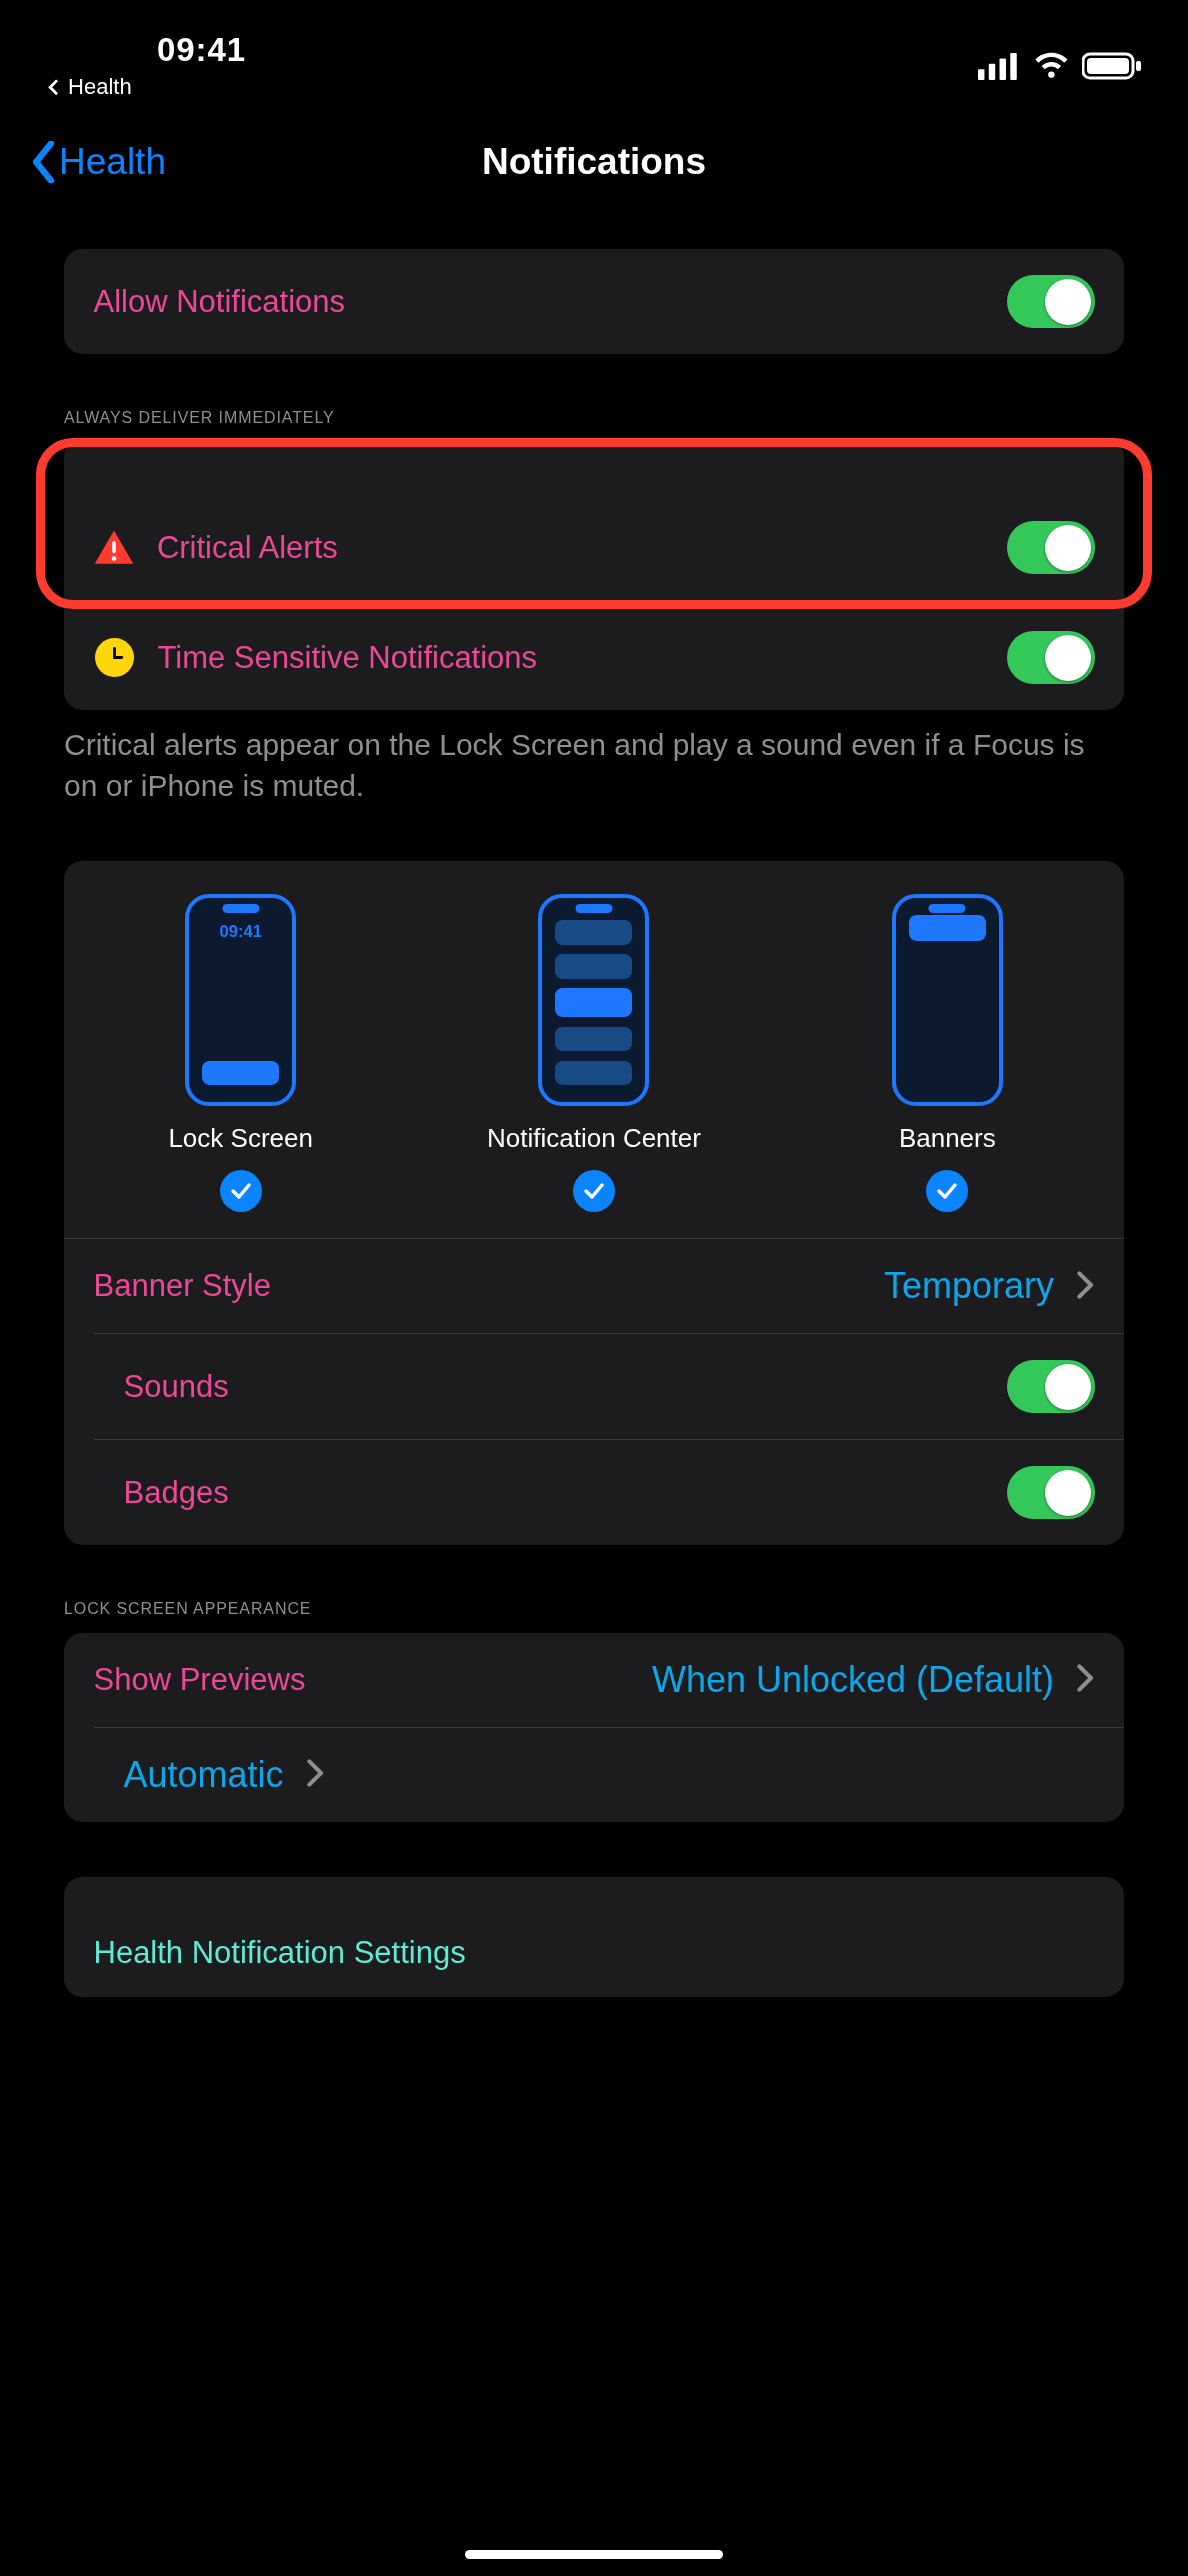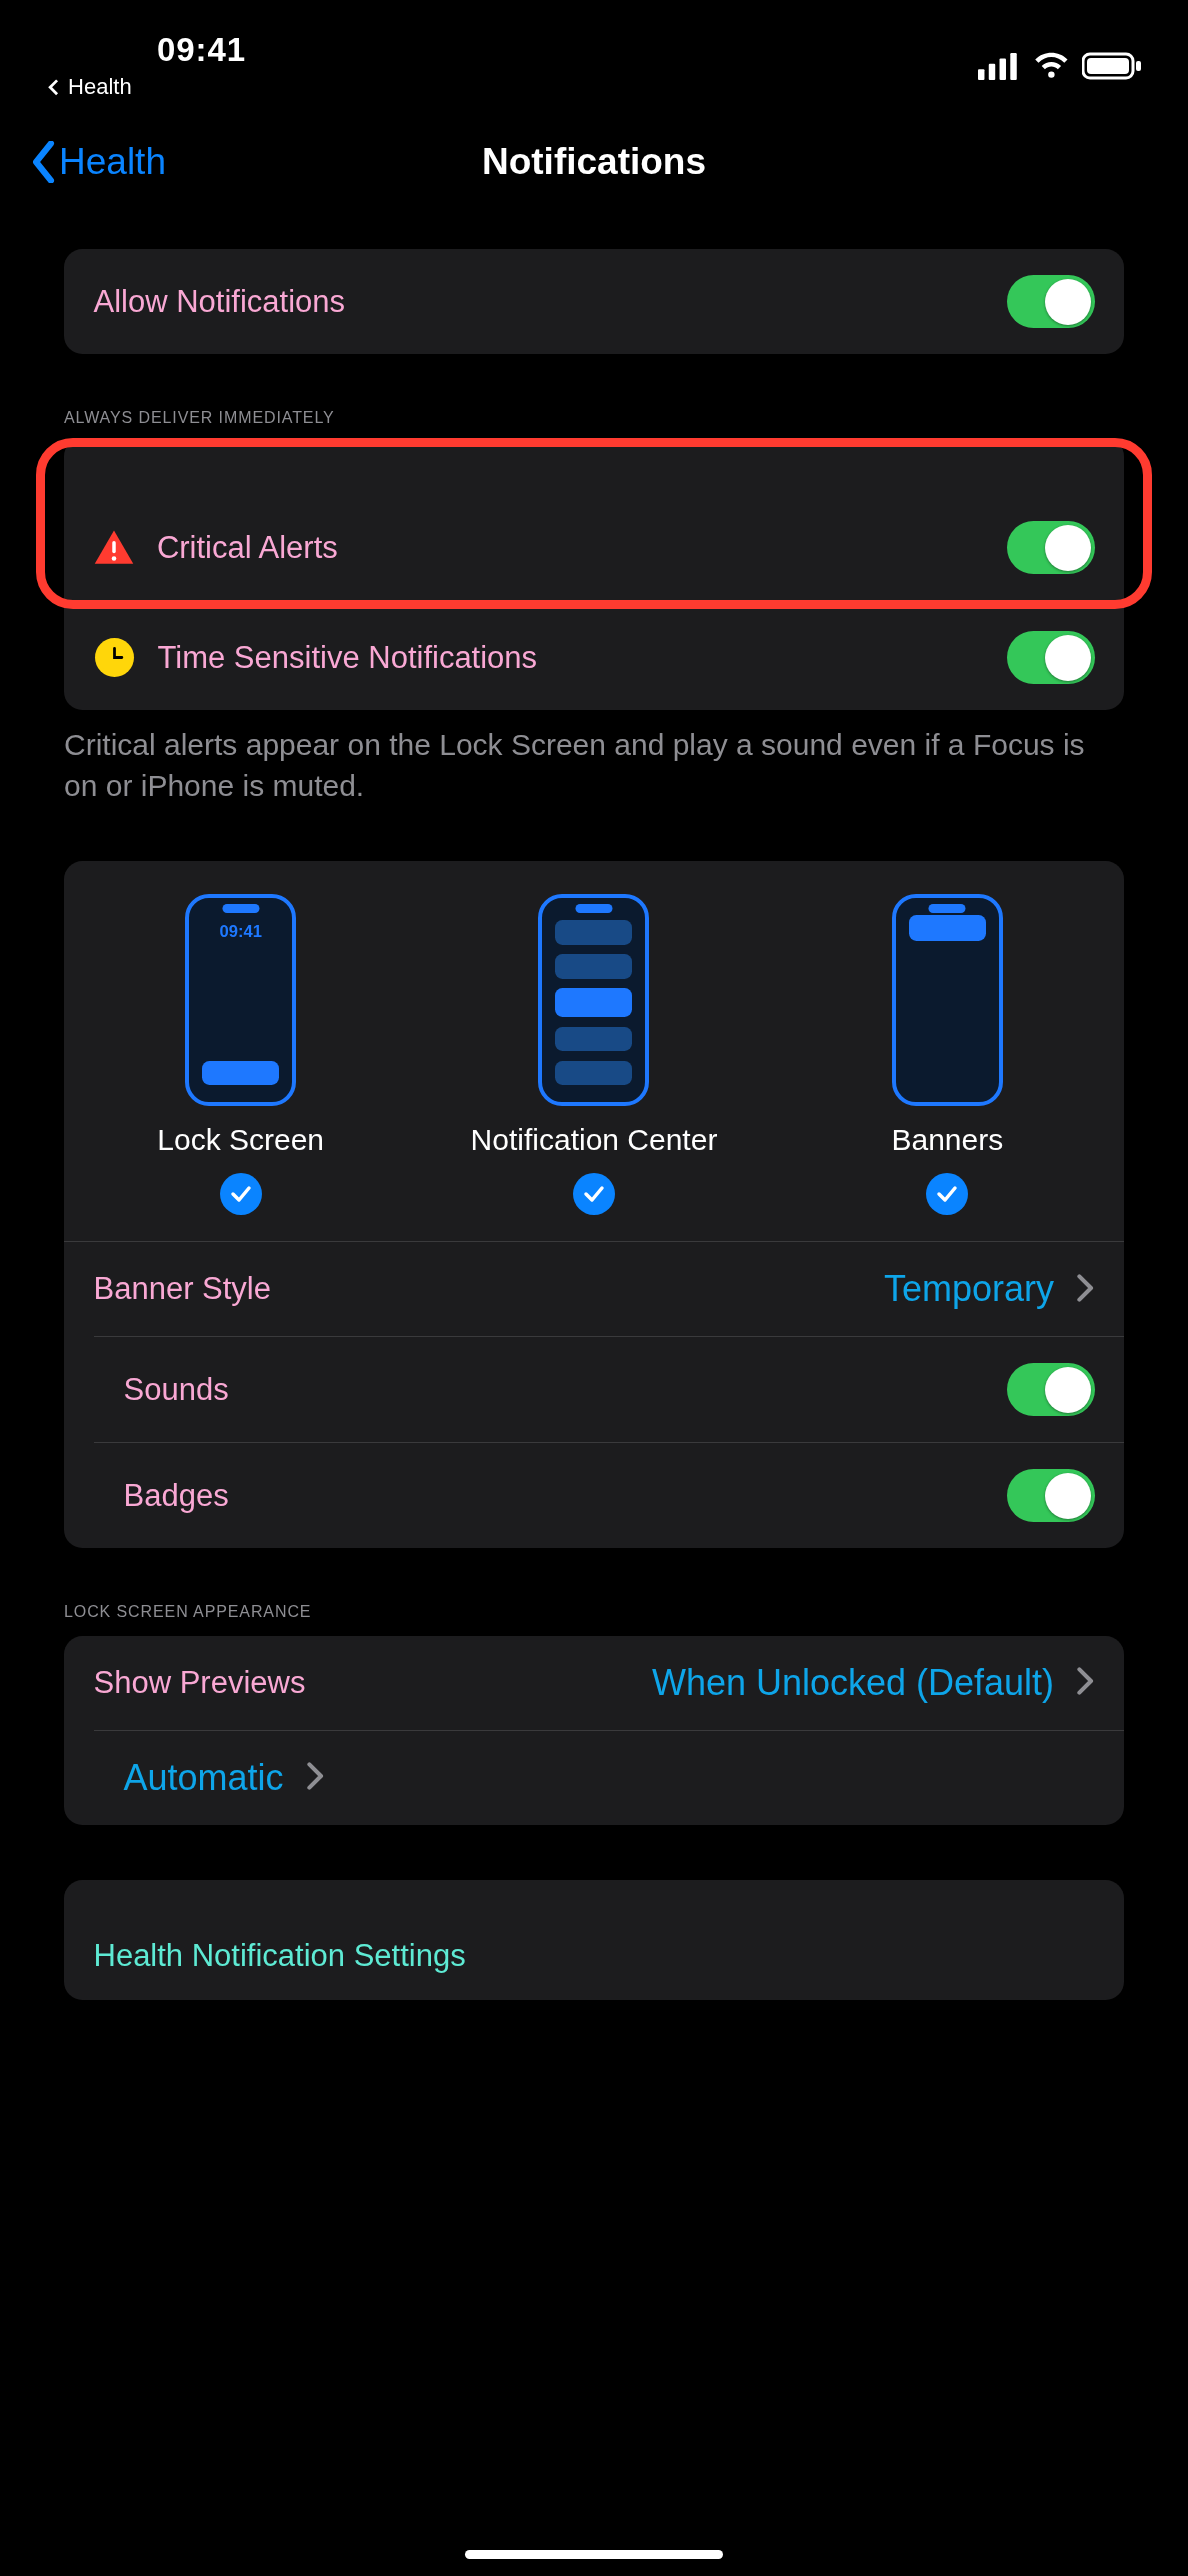--- a/index.html
+++ b/index.html
@@ -70,21 +70,21 @@
   }
 
   .row {
     display:flex;
     align-items:center;
     padding: 26px 29.5px;
     min-height: 92px;
     gap: 22px;
   }
   .row + .row { border-top: 0.9px solid #3a3a3c; margin-left: 30px; }
-  .row-label { font-size:31px; flex:1; color:#f9a8d4; }
+  .row-label { font-size:31px; flex:1; color:#ec4899; }
   .row-value { font-size:36px; color:#0ea5e9; }
   .row-icon { width:42px; height:42px; flex:0 0 42px; display:flex; align-items:center; justify-content:center; }
   .chevron svg { width:18.4px; height:28px; }
 
   
   .toggle {
     width: 88px;
     height: 53px;
     background:#34c759;
     border-radius:28px;
@@ -141,21 +141,21 @@
     display:flex; flex-direction:column; gap:9.2px;
   }
   .ap-phone.center .sitem{
     height:28px; border-radius:7.4px; background:#184a86;
   }
   .ap-phone.center .sitem.active{ background:#1e78ff; height:33px; }
   .ap-phone.banner .bban{
     position:absolute; top:16.6px; left:13px; right:13px; height:26px;
     background:#1e78ff; border-radius:7.4px;
   }
-  .ap-label{ font-size:30px; }
+  .ap-label{ font-size:26px; }
   .ap-check{
     width:42px; height:42px; border-radius:50%; background:#0a84ff;
     display:flex; align-items:center; justify-content:center;
   }
   .ap-check svg{ width:24px; height:24px; }
 
   .link-row .row-label { color:#5eead4;margin-top:32px; }
 
   
   .home-indicator{

